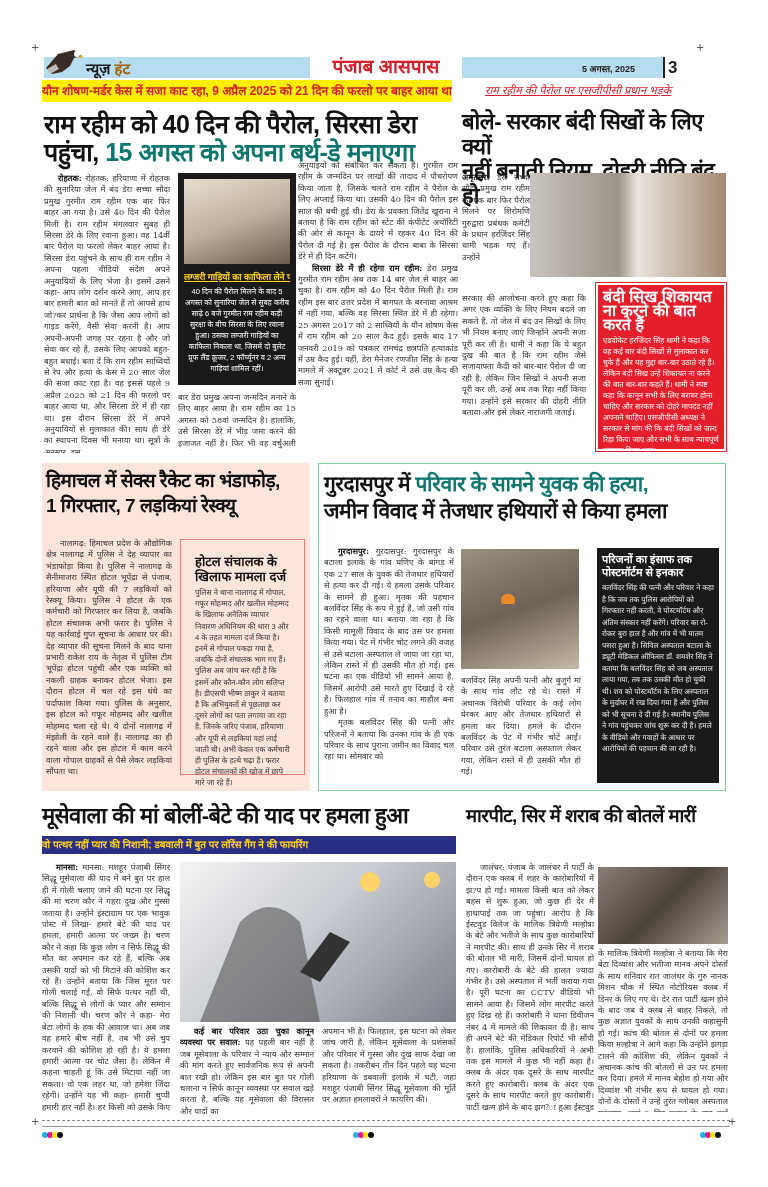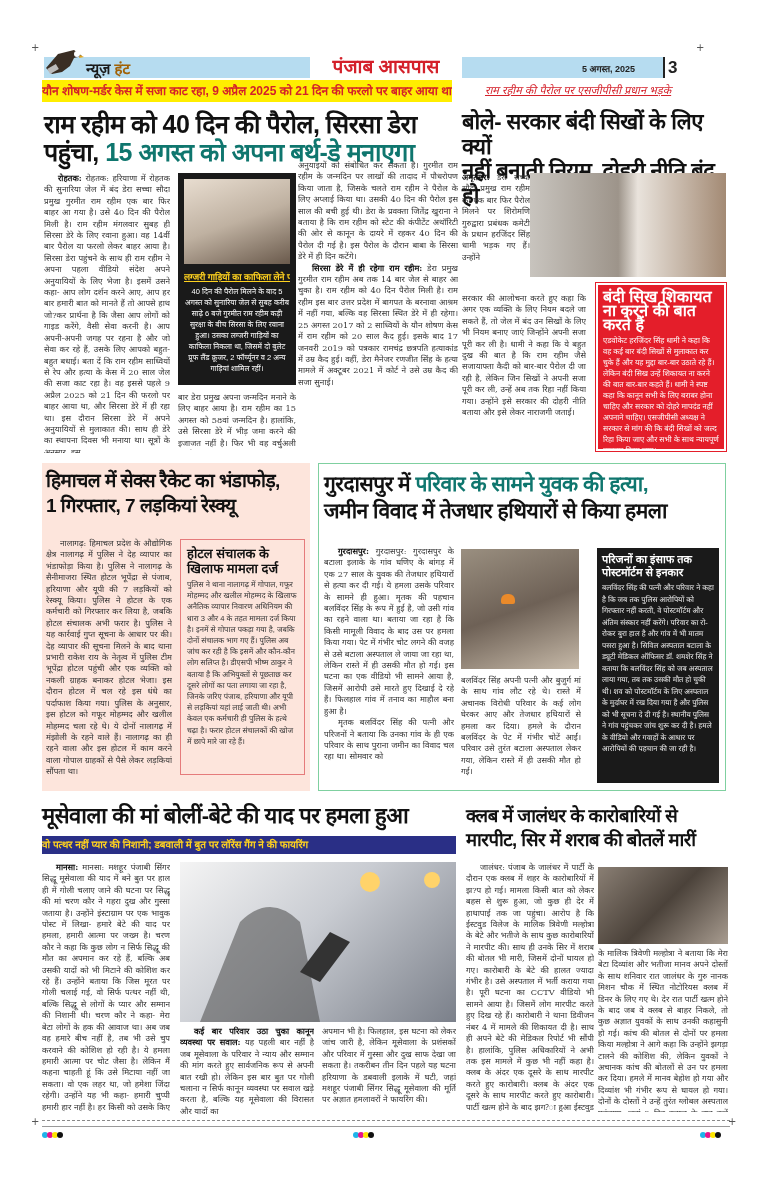--- a/index.html
+++ b/index.html
@@ -90,21 +90,21 @@
 </div>
 
 <div class="abs pinkbg" style="left:42px;top:463px;width:268px;height:328px"></div>
 <div class="abs h1" style="left:46px;top:468px;width:262px;font-size:19px;line-height:25px">
   <div>हिमाचल में सेक्स रैकेट का भंडाफोड़,</div>
   <div>1 गिरफ्तार, 7 लड़कियां रेस्क्यू</div>
 </div>
 <div class="abs body" style="left:46px;top:538px;width:126px;height:246px">
     <p>नालागढ़: हिमाचल प्रदेश के औद्योगिक क्षेत्र नालागढ़ में पुलिस ने देह व्यापार का भंडाफोड़ा किया है। पुलिस ने नालागढ़ के सैनीमाजरा स्थित होटल भूपेंद्रा से पंजाब, हरियाणा और यूपी की 7 लड़कियों को रेस्क्यू किया। पुलिस ने होटल के एक कर्मचारी को गिरफ्तार कर लिया है, जबकि होटल संचालक अभी फरार है। पुलिस ने यह कार्रवाई गुप्त सूचना के आधार पर की। देह व्यापार की सूचना मिलने के बाद थाना प्रभारी राकेश राय के नेतृत्व में पुलिस टीम भूपेंद्रा होटल पहुंची और एक व्यक्ति को नकली ग्राहक बनाकर होटल भेजा। इस दौरान होटल में चल रहे इस धंधे का पर्दाफाश किया गया। पुलिस के अनुसार, इस होटल को गफूर मोहम्मद और खलील मोहम्मद चला रहे थे। ये दोनों नालागढ़ में मंझोली के रहने वाले हैं। नालागढ़ का ही रहने वाला और इस होटल में काम करने वाला गोपाल ग्राहकों से पैसे लेकर लड़कियां सौंपता था।</p>
   </div>
-<div class="abs" style="left:180px;top:539px;width:125px;height:236px;border:1px solid #e57b7b;padding:6px">
+<div class="abs" style="left:180px;top:539px;width:125px;height:236px;border:1px solid #e57b7b;padding:14px">
   <div class="sans" style="font-size:13px;font-weight:bold;line-height:15px;color:#111">होटल संचालक के खिलाफ मामला दर्ज</div>
   <div class="sans" style="font-size:7.6px;line-height:11.2px;margin-top:3px;color:#333">पुलिस ने थाना नालागढ़ में गोपाल, गफूर मोहम्मद और खलील मोहम्मद के खिलाफ अनैतिक व्यापार निवारण अधिनियम की धारा 3 और 4 के तहत मामला दर्ज किया है। इनमें से गोपाल पकड़ा गया है, जबकि दोनों संचालक भाग गए हैं। पुलिस अब जांच कर रही है कि इसमें और कौन-कौन लोग सलिप्त है। डीएसपी भीष्म ठाकुर ने बताया है कि अभियुक्तों से पूछताछ कर दूसरे लोगों का पता लगाया जा रहा है, जिनके जरिए पंजाब, हरियाणा और यूपी से लड़कियां यहां लाई जाती थी। अभी केवल एक कर्मचारी ही पुलिस के हत्थे चढ़ा है। फरार होटल संचालकों की खोज में छापे मारे जा रहे हैं।</div>
 </div>
 
 <div class="abs" style="left:318px;top:463px;width:408px;height:328px;border:1px solid #7fd0a0"></div>
 <div class="abs h1" style="left:324px;top:470px;width:400px;font-size:21px;line-height:27px">
   <div><span>गुरदासपुर में </span><span class="red">परिवार के सामने युवक की हत्या,</span></div>
   <div>जमीन विवाद में तेजधार हथियारों से किया हमला</div>
 </div>
 <div class="abs body" style="left:324px;top:546px;width:130px;height:240px">
@@ -132,21 +132,20 @@
     <circle cx="252" cy="18" r="8" fill="#ffd36a"></circle>
     <path d="M120 110 L150 70 L170 80 L140 120 Z" fill="#333"></path>
   </svg>
 </div>
 <div class="abs body" style="left:180px;top:1026px;width:134px;height:88px">
     <p><b>कई बार परिवार उठा चुका कानून व्यवस्था पर सवाल:</b> <span>यह पहली बार नहीं है जब मूसेवाला के परिवार ने न्याय और सम्मान की मांग करते हुए सार्वजनिक रूप से अपनी बात रखी हो। लेकिन इस बार बुत पर गोली चलाना न सिर्फ कानून व्यवस्था पर सवाल खड़े करता है, बल्कि यह मूसेवाला की विरासत और यादों का</span></p>
   </div>
 <div class="abs body" style="left:322px;top:1026px;width:134px;height:88px">अपमान भी है। फिलहाल, इस घटना को लेकर जांच जारी है, लेकिन मूसेवाला के प्रशंसकों और परिवार में गुस्सा और दुख साफ देखा जा सकता है। तकरीबन तीन दिन पहले यह घटना हरियाणा के डबवाली इलाके में घटी, जहां मशहूर पंजाबी सिंगर सिद्धू मूसेवाला की मूर्ति पर अज्ञात हमलावरों ने फायरिंग की।</div>
 
 <div class="abs h1" style="left:466px;top:804px;width:262px;font-size:18.5px;line-height:24px;white-space:nowrap">
-  <div>क्लब में जालंधर के कारोबारियों से</div>
   <div>मारपीट, सिर में शराब की बोतलें मारीं</div>
 </div>
 <div class="abs body" style="left:466px;top:862px;width:128px;height:250px">
     <p>जालंधर: पंजाब के जालंधर में पार्टी के दौरान एक क्लब में शहर के कारोबारियों में झ?प हो गई। मामला किसी बात को लेकर बहस से शुरू हुआ, जो कुछ ही देर में हाथापाई तक जा पहुंचा। आरोप है कि ईस्टवुड विलेज के मालिक त्रिवेणी मल्होत्रा के बेटे और भतीजे के साथ कुछ कारोबारियों ने मारपीट की। साथ ही उनके सिर में शराब की बोतल भी मारी, जिसमें दोनों घायल हो गए। कारोबारी के बेटे की हालत ज्यादा गंभीर है। उसे अस्पताल में भर्ती कराया गया है। पूरी घटना का CCTV वीडियो भी सामने आया है। जिसमें लोग मारपीट करते हुए दिख रहे हैं। कारोबारी ने थाना डिवीजन नंबर 4 में मामले की शिकायत दी है। साथ ही अपने बेटे की मेडिकल रिपोर्ट भी सौंपी है। हालांकि, पुलिस अधिकारियों ने अभी तक इस मामले में कुछ भी नहीं कहा है। क्लब के अंदर एक दूसरे के साथ मारपीट करते हुए कारोबारी। क्लब के अंदर एक दूसरे के साथ मारपीट करते हुए कारोबारी। पार्टी खत्म होने के बाद झग?ा हुआ ईस्टवुड विलेज</p>
   </div>
 <div class="abs photo" style="left:598px;top:867px;width:130px;height:77px;background:linear-gradient(135deg,#8a7f74 0%,#4b423a 50%,#a89c90 100%)"></div>
 <div class="abs body" style="left:598px;top:948px;width:130px;height:164px">के मालिक त्रिवेणी मल्होत्रा ने बताया कि मेरा बेटा दिव्यांश और भतीजा मानव अपने दोस्तों के साथ शनिवार रात जालंधर के गुरु नानक मिशन चौक में स्थित नोटोरियस क्लब में डिनर के लिए गए थे। देर रात पार्टी खत्म होने के बाद जब वे क्लब से बाहर निकले, तो कुछ अज्ञात युवकों के साथ उनकी कहासुनी हो गई। कांच की बोतल से दोनों पर हमला किया मल्होत्रा ने आगे कहा कि उन्होंने झगड़ा टालने की कोशिश की, लेकिन युवकों ने अचानक कांच की बोतलों से उन पर हमला कर दिया। हमले में मानव बेहोश हो गया और दिव्यांश भी गंभीर रूप से घायल हो गया। दोनों के दोस्तों ने उन्हें तुरंत ग्लोबल अस्पताल पहुंचाया, जहां 2 दिन इलाज के बाद उन्हें दूसरे अस्पताल में रेफर कर दिया गया।</div>
 
 <div class="abs" style="left:42px;top:1120px;width:688px;border-top:1px dashed #888"></div>
 <div class="abs" style="left:42px;top:1126px;width:688px;height:1px;background:#999"></div>

